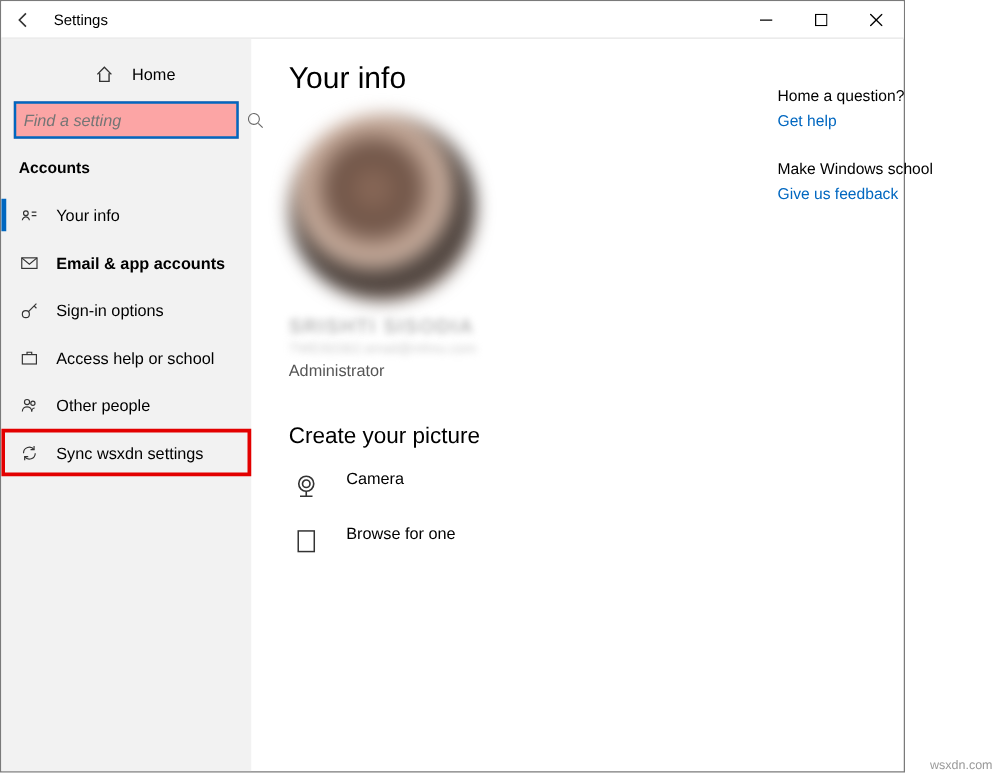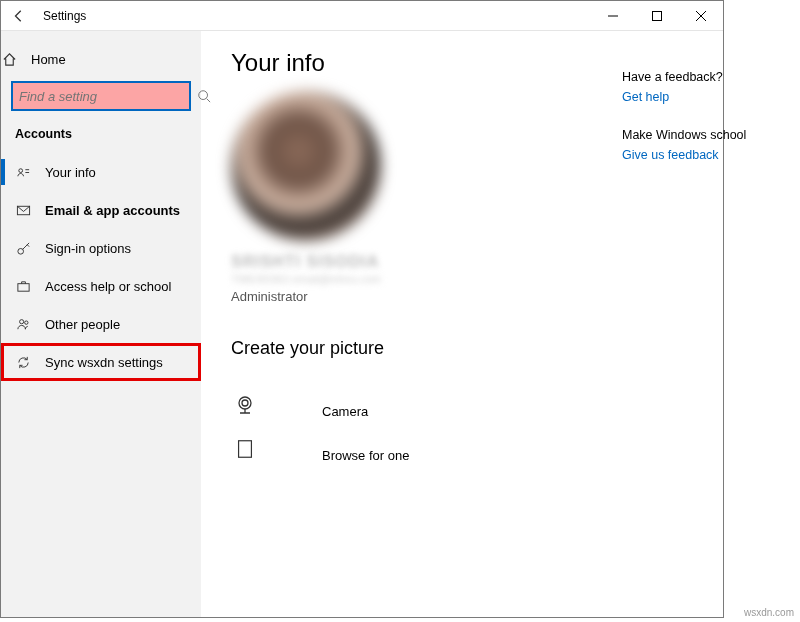--- a/index.html
+++ b/index.html
@@ -5,40 +5,40 @@
   * { box-sizing: border-box; margin: 0; padding: 0; font-family: "Segoe UI", Arial, sans-serif; }
   body { width: 800px; height: 622px; background: #fff; overflow: hidden; position: relative; }
   .window { width: 724px; height: 618px; border: 1px solid #7a7a7a; display: flex; flex-direction: column; }
   .titlebar { height: 30px; display: flex; align-items: center; padding-left: 6px; background: #fff; border-bottom: 1px solid #e5e5e5; }
   .titlebar .back { width: 24px; height: 24px; display: flex; align-items: center; justify-content: center; cursor: pointer; }
   .titlebar .title { font-size: 12px; margin-left: 12px; color: #000; }
   .titlebar .wincontrols { margin-left: auto; display: flex; }
   .titlebar .wincontrols div { width: 44px; height: 30px; display: flex; align-items: center; justify-content: center; cursor: pointer; font-size: 12px; }
   .body { flex: 1; display: flex; overflow: hidden; }
   .sidebar { width: 200px; background: #f2f2f2; padding-top: 10px; display: flex; flex-direction: column; }
-  .home-row { display: flex; align-items: center; height: 36px; font-size: 13px; cursor: pointer; }
+  .home-row { display: flex; align-items: center; height: 36px; padding-left: 14px; font-size: 13px; cursor: pointer; justify-content: center; }
   .home-row .ico { width: 16px; height: 16px; display: flex; align-items: center; justify-content: center; margin-right: 14px; }
   .search-wrap { padding: 4px 10px 10px 10px; }
   .search-box { width: 100%; height: 30px; border: 2px solid #0067c0; background: #fca5a5; display: flex; align-items: center; padding: 0 6px; }
   .search-box input { flex: 1; border: none; outline: none; font-size: 13px; font-style: italic; color: #666; background: transparent; }
   .search-box .sicon { color: #666; }
   .section-header { font-size: 12.5px; font-weight: 600; padding: 6px 14px 12px 14px; color: #000; }
   .nav-item { display: flex; align-items: center; height: 38px; padding-left: 14px; font-size: 13px; cursor: pointer; position: relative; }
   .nav-item .ico { width: 16px; height: 16px; display: flex; align-items: center; justify-content: center; margin-right: 14px; color: #333; }
   .nav-item.selected::before { content: ""; position: absolute; left: 0; top: 6px; bottom: 6px; width: 4px; background: #0067c0; }
   .nav-item.bold span.lbl { font-weight: 600; }
   .nav-item.highlight { outline: 3px solid #e30000; outline-offset: -3px; }
   .main { flex: 1; padding: 18px 20px 0 30px; overflow: auto; color: #000; }
   .page-title { font-size: 24px; font-weight: 400; margin-bottom: 14px; }
   .avatar { width: 150px; height: 150px; border-radius: 50%; background: radial-gradient(circle at 45% 40%, #8c6b5a 0%, #6e5346 25%, #d3b7a6 45%, #3f3733 60%, #8a7468 80%); filter: blur(7px); margin-bottom: 12px; }
   .uname { font-size: 16px; font-weight: 600; color: #bbb; filter: blur(3px); letter-spacing: 1px; }
   .uemail { font-size: 11px; color: #ccc; filter: blur(3px); margin-top: 2px; }
   .urole { font-size: 13px; color: #555; margin-top: 4px; }
   .subhead { font-size: 18px; font-weight: 400; margin-top: 34px; margin-bottom: 16px; }
-  .opt-row { display: flex; align-items: flex-end; height: 44px; cursor: pointer; gap: 45px; }
+  .opt-row { display: flex; align-items: flex-start; height: 44px; cursor: pointer; }
   .opt-row .oico { width: 28px; height: 28px; display: flex; align-items: center; justify-content: center; margin-right: 18px; }
   .opt-row .olbl { font-size: 13px; }
   .rightcol { position: absolute; top: 70px; right: 28px; width: 150px; font-size: 12.5px; }
   .rightcol .h { color: #000; margin-bottom: 6px; }
   .rightcol .lnk { color: #0067c0; cursor: pointer; margin-bottom: 24px; }
   .watermark { position: absolute; bottom: 4px; right: 6px; font-size: 10px; color: #999; }
   svg { display: block; }
 </style>
 </head>
 <body>
@@ -182,21 +182,21 @@
             <span class="oico">
               <svg width="22" height="22" viewBox="0 0 24 24">
                 <rect x="5" y="3" width="14" height="18" stroke="#333" fill="none" stroke-width="1.3"></rect>
               </svg>
             </span>
             <span class="olbl">Browse for one</span>
           </div>
         </div>
 
       <div class="rightcol">
-        <div class="h">Have a feedback?</div>
+        <div class="h">Home a question?</div>
         <div class="lnk">Get help</div>
         <div class="h">Make Windows school</div>
         <div class="lnk">Give us feedback</div>
       </div>
     </div>
   </div>
 </div>
 
 <div class="watermark">wsxdn.com</div>
 

